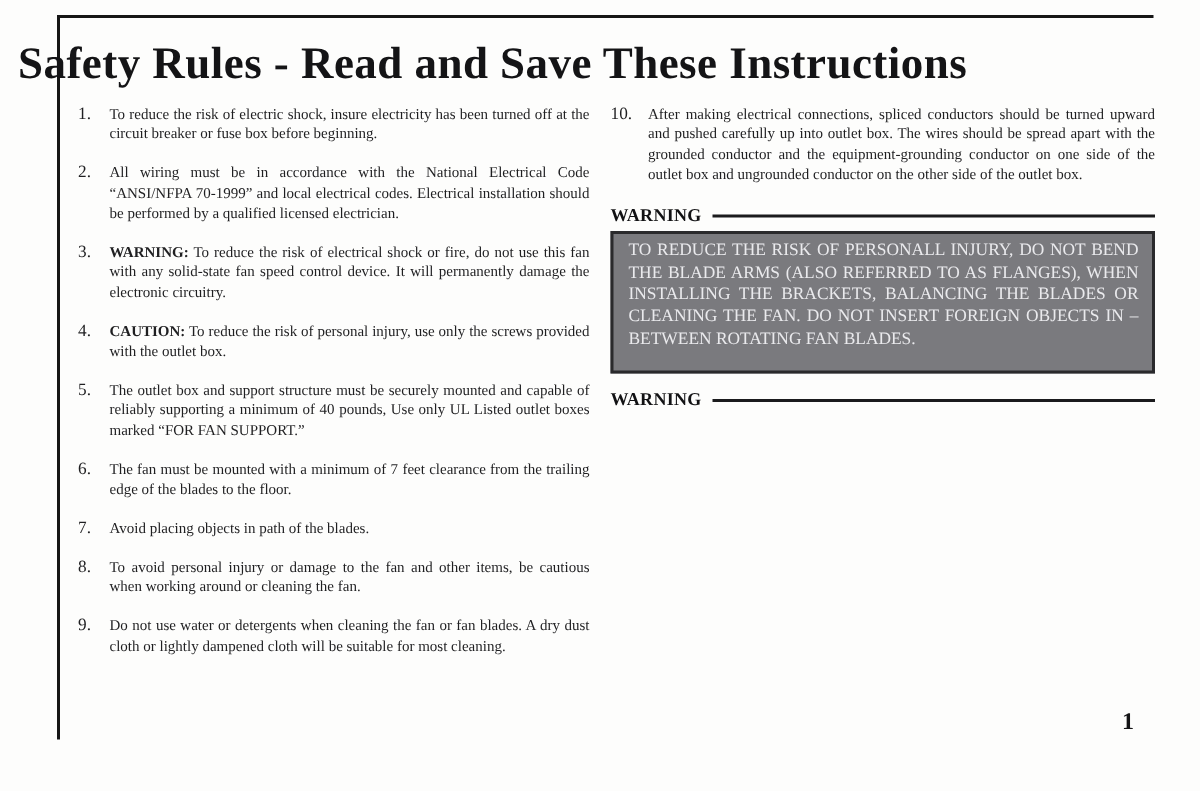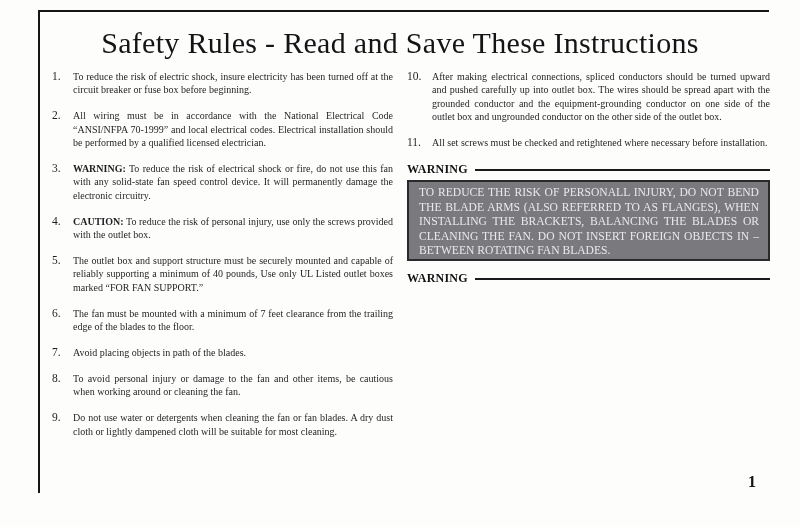--- a/index.html
+++ b/index.html
@@ -8,22 +8,22 @@
     background:#fdfdfc;
     font-family:"Liberation Serif", serif;
     color:#1f1f21;
     position:relative;
     overflow:hidden;
   }
   .border-top { position:absolute; left:38px; top:10px; width:731px; height:2px; background:#161616; }
   .border-left { position:absolute; left:38px; top:10px; width:2px; height:483px; background:#161616; }
 
   .title {
-    margin:0; position:absolute; left:0; right:0; top:26px;
-    text-align:center; font-size:30px; font-weight:normal; letter-spacing:0.3px;
+    margin:0; position:absolute; left:12px; right:0; top:26px;
+    font-size:30px; font-weight:bold; letter-spacing:0.3px;
     color:#141416;
   }
 
   .columns {
     position:absolute; left:52px; top:70px; width:718px;
     display:flex; gap:14px;
   }
   .col { display:block; }
   .col-left  { width:341px; }
   .col-right { width:363px; }
@@ -43,21 +43,21 @@
   .whead { display:flex; align-items:center; height:15px; }
   .wlabel { font-weight:bold; font-size:12px; color:#121214; letter-spacing:0.2px; white-space:nowrap; }
   .wrule { flex:1; height:2.5px; background:#1b1b1d; margin-left:7px; margin-top:1px; }
   .wbox {
     margin-top:3px;
     border:2px solid #2a2a2c;
     background:#7a7a7e;
     color:#eaeaed;
     font-size:11.6px; line-height:14.6px;
     text-align:justify;
-    padding:4px 9px 0 10px;
+    padding:4px 9px 14px 10px;
   }
 
   .pagenum {
     position:absolute; right:44px; bottom:36px;
     font-size:16px; font-weight:bold; color:#141416;
   }
 </style>
 </head>
 <body>
 
@@ -119,24 +119,20 @@
 
     </div>
 
     <div class="col col-right">
 
       <div class="rule">
         <span class="rnum">10.</span>
         <p class="rtext"><span>After making electrical connections, spliced conductors should be turned upward and pushed carefully up into outlet box.  The wires should be spread apart with the grounded conductor and the equipment-grounding conductor on one side of the outlet box and ungrounded conductor on the other side of the outlet box.</span></p>
       </div>
 
-      <div class="rule">
-        <span class="rnum">11.</span>
-        <p class="rtext"><span>All set screws must be checked and retightened where necessary before installation.</span></p>
-      </div>
 
       <div class="warning">
         <div class="whead">
           <span class="wlabel">WARNING</span>
           <span class="wrule"></span>
         </div>
         <div class="wbox">TO REDUCE THE RISK OF PERSONALL INJURY, DO NOT BEND THE BLADE ARMS (ALSO REFERRED TO AS FLANGES), WHEN INSTALLING THE BRACKETS, BALANCING THE BLADES OR CLEANING THE FAN.  DO NOT INSERT FOREIGN OBJECTS IN – BETWEEN ROTATING FAN BLADES.</div>
       </div>
 
       <div class="warning">

